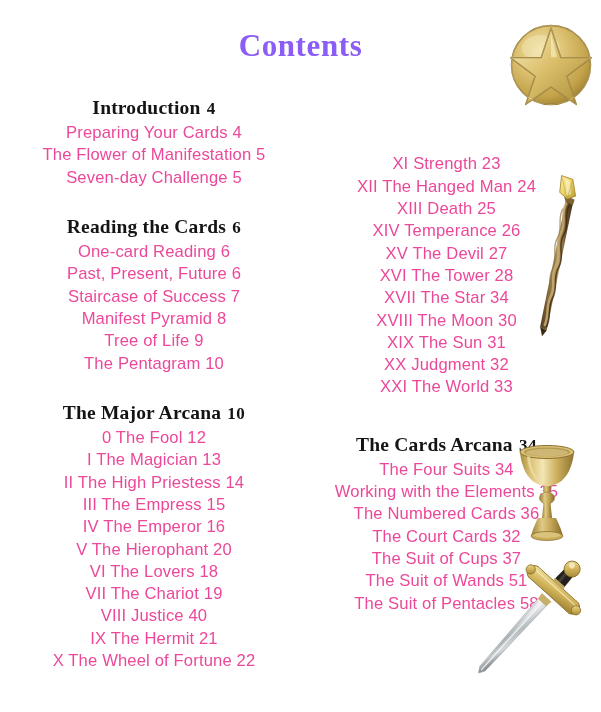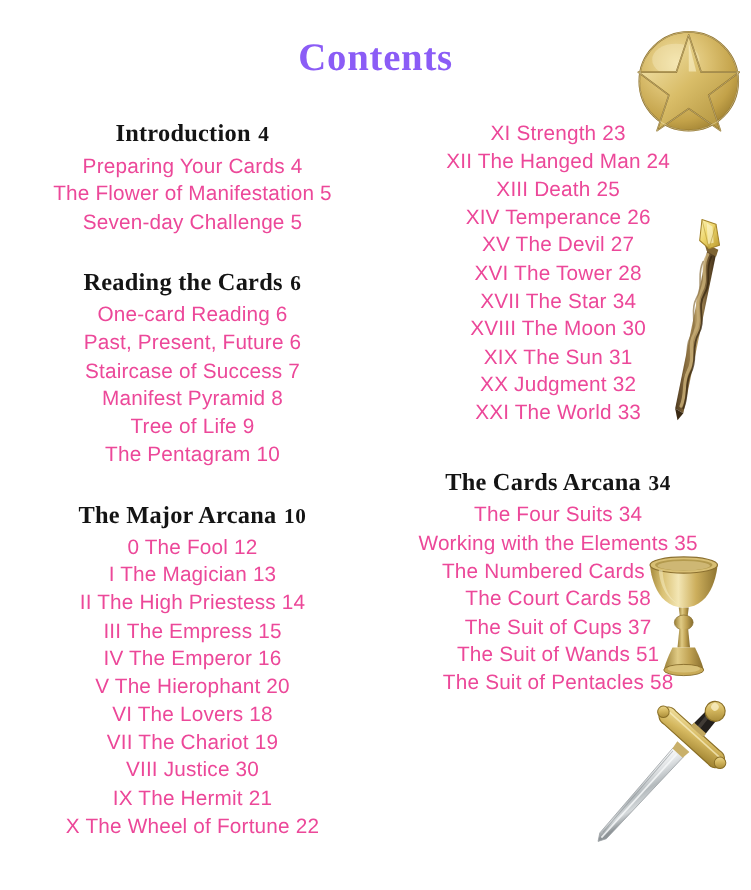--- a/index.html
+++ b/index.html
@@ -37,21 +37,21 @@
     color: #8b5cf6;
   }
 
   
   .columns {
     position: absolute;
     top: 96px;
     left: 0;
     width: 601px;
     display: flex;
-    align-items: flex-start;
+    align-items: center;
   }
   .col {
     box-sizing: border-box;
     text-align: center;
   }
   .col-left {
     width: 300px;
     padding-left: 14px;
     padding-right: 6px;
   }
@@ -163,21 +163,21 @@
       <div class="section">
         <div class="section-heading"><span>The Major Arcana</span> <span class="num">10</span></div>
         <div class="entry">0 The Fool 12</div>
         <div class="entry">I The Magician 13</div>
         <div class="entry">II The High Priestess 14</div>
         <div class="entry">III The Empress 15</div>
         <div class="entry">IV The Emperor 16</div>
         <div class="entry">V The Hierophant 20</div>
         <div class="entry">VI The Lovers 18</div>
         <div class="entry">VII The Chariot 19</div>
-        <div class="entry">VIII Justice 30</div>
+        <div class="entry">VIII Justice 40</div>
         <div class="entry">IX The Hermit 21</div>
         <div class="entry">X The Wheel of Fortune 22</div>
       </div>
 
     </div>
 
     <div class="col col-right">
 
       <div class="section">
         <div class="entry">XI Strength 23</div>
@@ -191,21 +191,21 @@
         <div class="entry">XIX The Sun 31</div>
         <div class="entry">XX Judgment 32</div>
         <div class="entry">XXI The World 33</div>
       </div>
 
       <div class="section" style="margin-top:34px;">
         <div class="section-heading"><span>The Cards Arcana</span> <span class="num">34</span></div>
         <div class="entry">The Four Suits 34</div>
         <div class="entry">Working with the Elements 35</div>
         <div class="entry">The Numbered Cards 36</div>
-        <div class="entry">The Court Cards 58</div>
+        <div class="entry">The Court Cards 32</div>
         <div class="entry">The Suit of Cups 37</div>
         <div class="entry">The Suit of Wands 51</div>
         <div class="entry">The Suit of Pentacles 58</div>
       </div>
 
     </div>
   </div>
 
   <div class="art art-pentacle">
     <svg viewBox="0 0 100 100">

